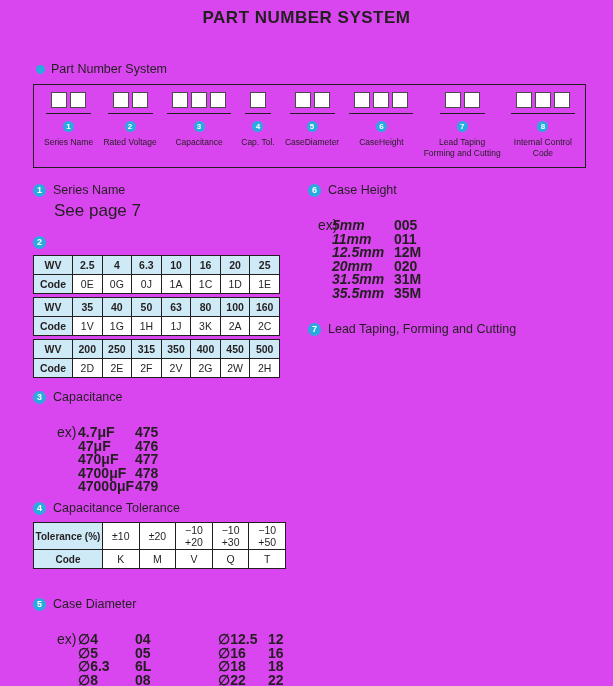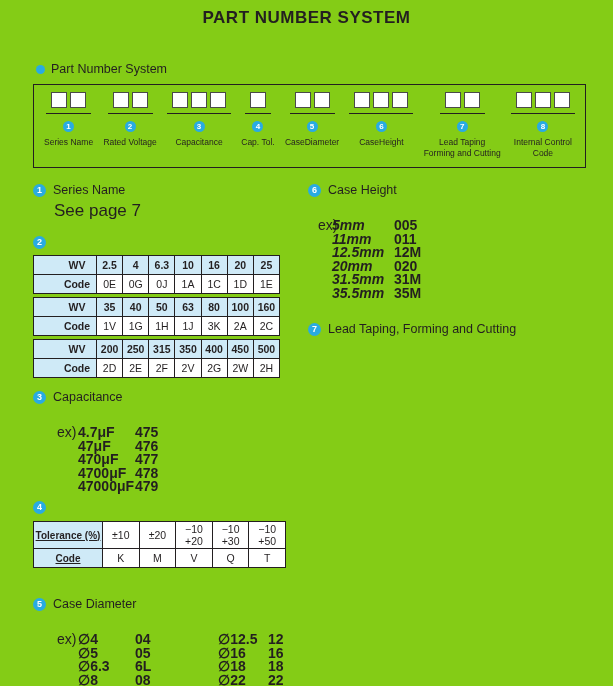--- a/index.html
+++ b/index.html
@@ -1,16 +1,16 @@
 <!DOCTYPE html>
 <html><head>
 <meta charset="utf-8">
 <style>
   html,body{margin:0;padding:0;background:#fff;}
-  .page{position:relative;width:613px;height:686px;background:#84cc16;overflow:hidden;
+  .page{position:relative;width:613px;height:686px;background:#d946ef;overflow:hidden;
         font-family:"Liberation Sans", sans-serif;color:#231f20;}
   .title{position:absolute;top:8px;left:0;width:613px;text-align:center;
          font-size:17px;font-weight:bold;letter-spacing:.5px;margin:0;}
   
   .pns-head{position:absolute;left:36px;top:62px;display:flex;align-items:center;gap:6px;
             font-size:12.5px;}
   .dot{width:9px;height:9px;border-radius:50%;background:#29abe2;display:inline-block;}
   
   .diagram{position:absolute;left:33px;top:84px;width:553px;height:84px;
            border:1.5px solid #231f20;display:flex;justify-content:space-between;
@@ -26,26 +26,26 @@
   .sec{position:absolute;}
   .sec-head{display:flex;align-items:center;gap:7px;font-size:12.5px;}
   .nbadge{width:13px;height:13px;border-radius:50%;background:#29abe2;color:#fff;
           font-size:9px;line-height:13px;text-align:center;font-weight:bold;flex:none;}
   .sec-note{margin:4px 0 0 21px;font-size:17px;}
   
   .vwrap{margin:6px 0 0 0;}
   .vtable{border-collapse:collapse;table-layout:fixed;width:247px;margin-bottom:3px;
           font-size:10.5px;}
   .vtable td{border:1px solid #231f20;height:18px;text-align:center;padding:0;background:#fff;}
-  .vtable td.lbl{width:38px;background:#cfeaf7;font-weight:bold;padding-left:24px;}
+  .vtable td.lbl{width:38px;background:#cfeaf7;font-weight:bold;}
   .vtable tr.wvrow td{background:#cfeaf7;font-weight:bold;}
   
   .ttable{border-collapse:collapse;table-layout:fixed;width:253px;margin-top:7px;font-size:10.5px;}
   .ttable td{border:1px solid #231f20;text-align:center;padding:0;vertical-align:middle;background:#fff;}
-  .ttable td.lbl{width:68px;background:#cfeaf7;font-weight:bold;font-size:10px;text-decoration:underline;}
+  .ttable td.lbl{width:68px;background:#cfeaf7;font-weight:bold;font-size:10px;}
   .ttable tr.r1 td{height:26px;}
   .ttable tr.r2 td{height:18px;}
   .ttable .tl{display:block;line-height:12px;}
   
   .exgrid{display:grid;font-size:14px;font-weight:bold;line-height:13.5px;margin-top:22px;}
   .exgrid .ex{font-weight:normal;}
   .cap-grid{grid-template-columns:21px 57px auto;padding-left:24px;}
   .dia-grid{grid-template-columns:21px 57px 83px 50px auto;padding-left:24px;}
   .ch-grid{grid-template-columns:14px 52px auto;padding-left:10px;}
   .ch-grid .mm{text-align:left;font-style:italic;}
@@ -259,20 +259,21 @@
       <span class="cell">478</span>
       <span class="cell"></span>
       <span class="cell">47000μF</span>
       <span class="cell">479</span>
     </div>
   </div>
 
   <div class="sec" style="left:33px;top:501px;">
     <div class="sec-head">
       <span class="nbadge">4</span>
+      <span>Capacitance Tolerance</span>
     </div>
     <table class="ttable">
       <tbody>
           <tr class="r1">
         <td class="lbl">Tolerance (%)</td>
         <td>
               <span class="tl">±10</span>
               <span class="tl"></span>
             </td>
         <td>

